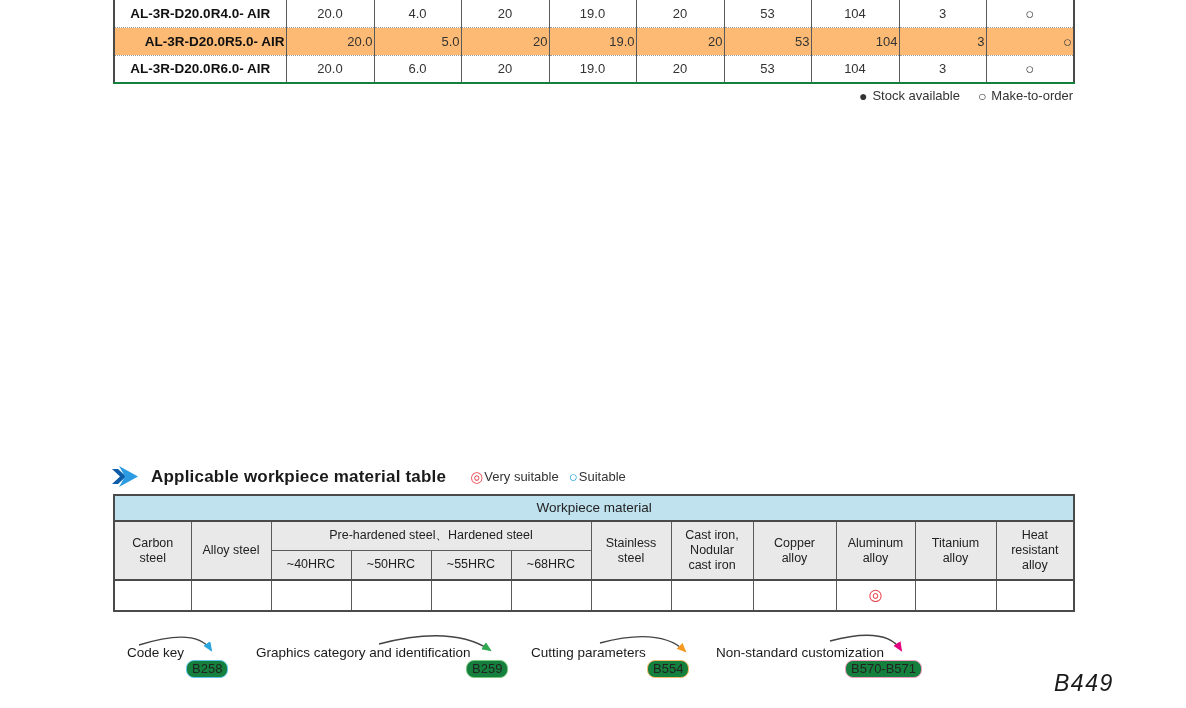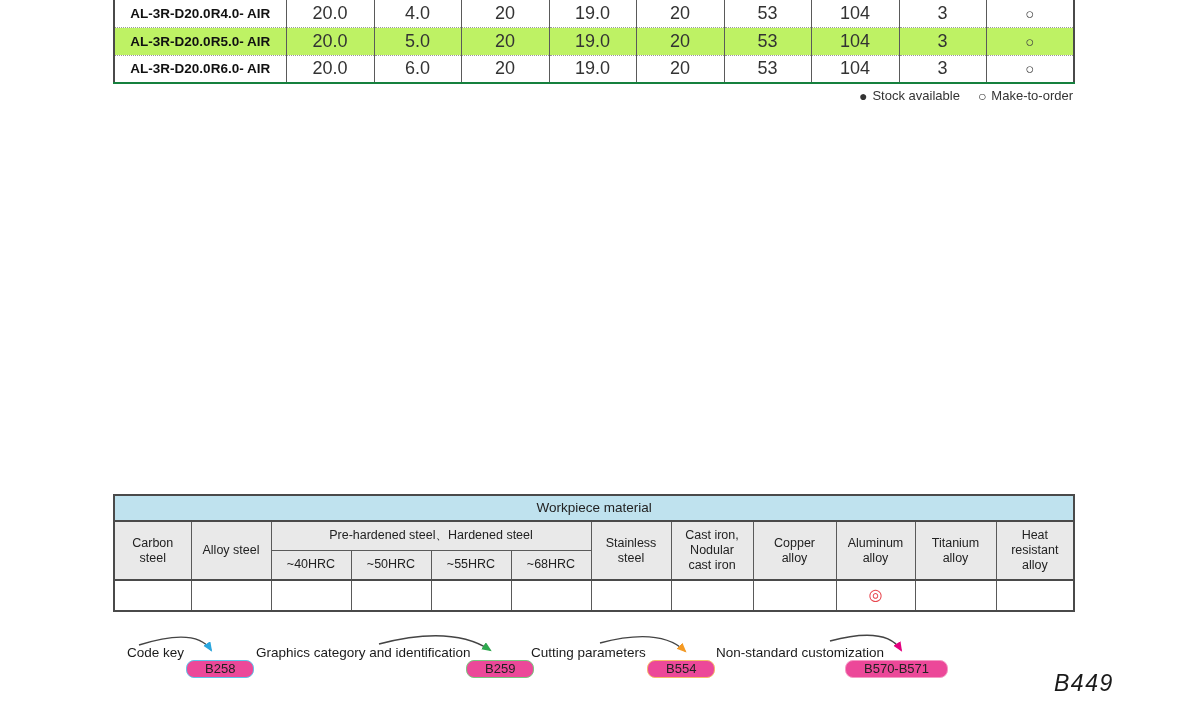--- a/index.html
+++ b/index.html
@@ -3,27 +3,27 @@
 <meta charset="utf-8">
 <style>
   html,body{margin:0;padding:0;background:#fff;}
   body{width:1186px;height:708px;overflow:hidden;font-family:"Liberation Sans","DejaVu Sans",sans-serif;color:#222;}
   .page{position:relative;width:1186px;height:708px;background:#fff;}
 
   
   table{border-collapse:collapse;table-layout:fixed;}
   .spec-table{position:absolute;left:113px;top:0;width:960px;
     border-left:2px solid #4a4a4a;border-right:2px solid #4a4a4a;border-bottom:2px solid #15803d;}
-  .spec-table td{border-left:1px solid #5a5a5a;text-align:center;font-size:18px;color:#333;
+  .spec-table td{border-left:1px solid #5a5a5a;text-align:center;font-size:13px;color:#333;
     overflow:hidden;white-space:nowrap;}
   .spec-table td:first-child{border-left:none;font-weight:bold;font-size:13.5px;color:#111;}
   .spec-table tr{height:28px;}
   .spec-table tr.r0{height:27px;}
   .spec-table tr.r1 td,.spec-table tr.r2 td{border-top:1px dotted #999;}
-  .spec-table tr.hl td{background:#bef264;}
+  .spec-table tr.hl td{background:#fdba74;text-align:right;}
   .spec-table .circ{font-size:15px;color:#444;}
 
   
   .stock-legend{position:absolute;left:113px;top:88px;width:960px;text-align:right;font-size:13px;color:#333;}
   .stock-legend .sym{font-size:14px;vertical-align:-1px;}
   .stock-legend .gap{display:inline-block;width:18px;}
   .stock-legend .lbl{margin-left:5px;margin-top:22px;}
 
   
   .section-heading{position:absolute;left:112px;top:466px;display:flex;align-items:center;}
@@ -43,22 +43,22 @@
   .wp-table td.banner{background:#bfe2ee;font-size:13.5px;border-bottom:2px solid #4a4a4a;}
   .wp-table td.hd{background:#e9e9e9;}
   .wp-table tr.h1{height:29px;}
   .wp-table tr.h2{height:30px;}
   .wp-table tr.datarow{height:31px;}
   .wp-table tr.datarow td{background:#fff;border-top:2px solid #4a4a4a;}
   .wp-table .rate{color:#e8474f;font-size:16px;font-weight:bold;}
 
   
   .ref-label{position:absolute;top:645px;font-size:13.5px;color:#1a1a1a;}
-  .ref-box{position:absolute;top:660px;height:16px;line-height:15px;padding:0 18px;border-radius:8px;
-    font-size:13px;color:#222;background:#ec4899;}
+  .ref-box{position:absolute;top:660px;height:16px;line-height:15px;padding:0 5px;border-radius:8px;
+    font-size:13px;color:#222;background:#15803d;}
   .box-blue{border:1.5px solid #5fc2e8;}
   .box-green{border:1.5px solid #79c67f;}
   .box-orange{border:1.5px solid #f5b96a;}
   .box-pink{border:1.5px solid #f49ac4;}
   .arrows{position:absolute;left:0;top:0;width:1186px;height:708px;pointer-events:none;}
 
   .page-number{position:absolute;left:1045px;top:670px;font-size:23px;font-style:italic;font-weight:500;
     letter-spacing:1.5px;color:#1a1a1a;margin-left:9px;}
 </style>
 </head>
@@ -116,20 +116,37 @@
       <td>3</td>
       <td class="circ">○</td>
     </tr>
   </tbody>
     </table>
 
   <div class="stock-legend">
     <span class="sym">●</span><span class="lbl">Stock available</span><span class="gap"></span><span class="sym">○</span><span class="lbl">Make-to-order</span>
   </div>
 
+  <div class="section-heading">
+    <svg width="27" height="21" viewBox="0 0 27 21">
+      <polygon points="0,3 6,3 14,10.5 6,18 0,18 8,10.5" fill="#0d5ca8"></polygon>
+      <polygon points="7,0 26,10.5 7,21 13,10.5" fill="#2b9be2"></polygon>
+    </svg>
+    <h2>Applicable workpiece material table</h2>
+    <div class="suit-legend">
+      <span class="item">
+        <span class="sym sym-red">◎</span>
+        <span>Very suitable</span>
+      </span>
+      <span class="item">
+        <span class="sym sym-blue">○</span>
+        <span>Suitable</span>
+      </span>
+    </div>
+  </div>
 
   <table class="wp-table">
     <colgroup>
       <col style="width:77px">
         <col style="width:80px">
         <col style="width:80px">
         <col style="width:80px">
       <col style="width:80px">
         <col style="width:80px">
         <col style="width:80px">

